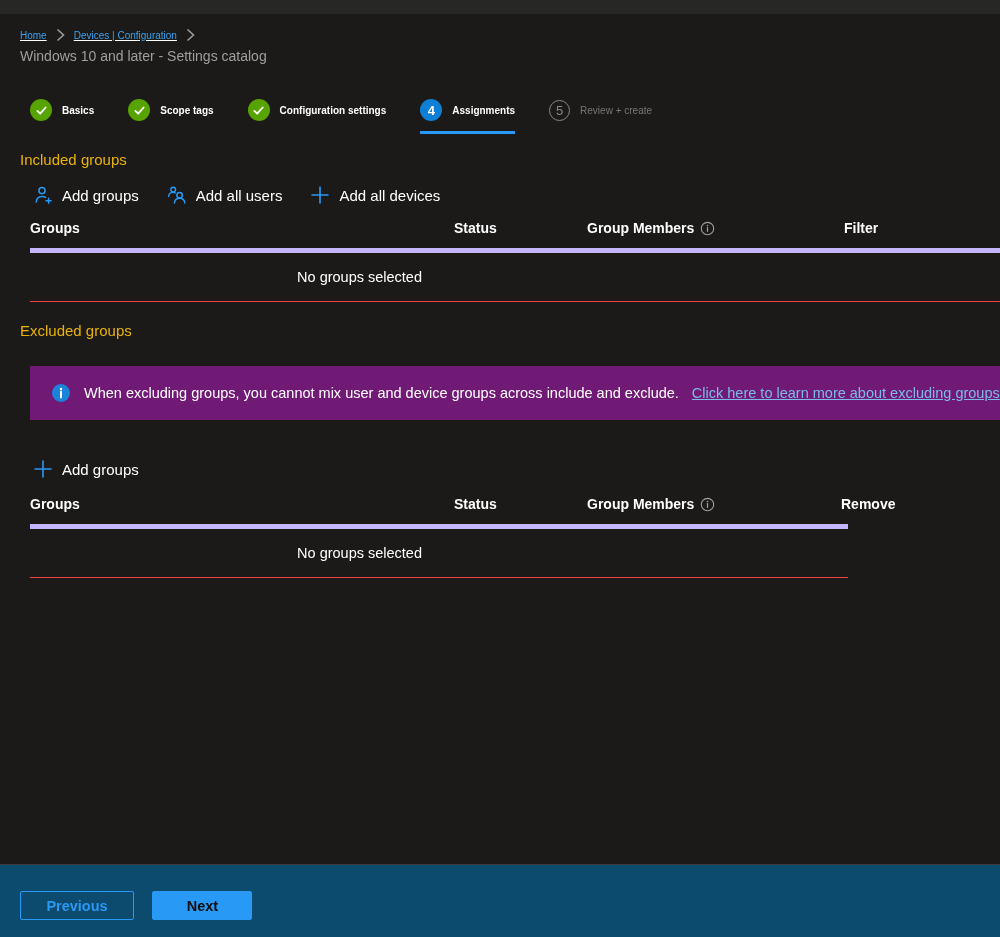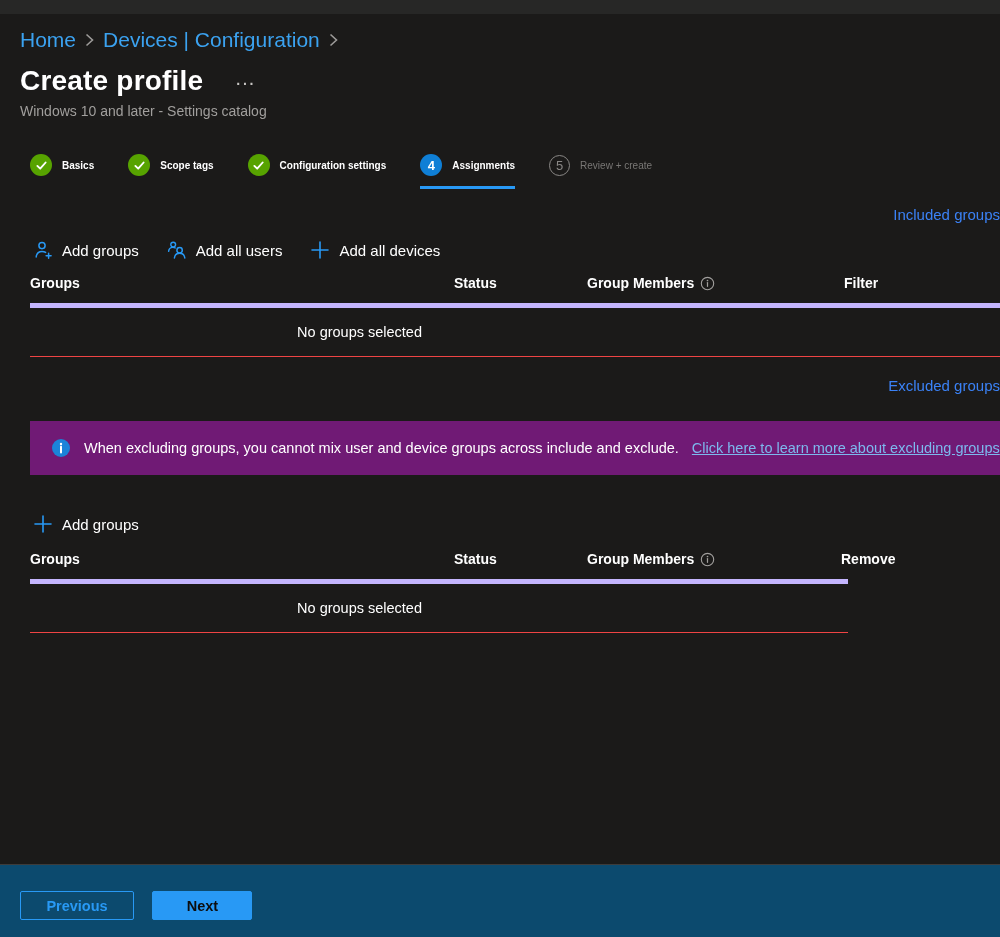--- a/index.html
+++ b/index.html
@@ -7,21 +7,21 @@
   body {
     background:#1b1a19;
     font-family:"Liberation Sans", sans-serif;
     color:#ffffff;
     position:relative;
   }
   .top-strip { height:14px; background:#272726; width:100%; }
   .content { padding-left:20px; }
 
   
-  .breadcrumb { margin-top:14px; display:flex; align-items:center; gap:9px; font-size:21px; }
+  .breadcrumb { margin-top:14px; display:flex; align-items:center; gap:9px; font-size:10px;text-decoration:underline; }
   .crumb-link { color:#3ba2f0; text-decoration:none; cursor:pointer; }
   .crumb-sep { color:#9d9b99; display:flex; align-items:center; }
 
   
   .title-row { margin-top:13px; display:flex; align-items:center; }
   .page-title { font-size:28px; font-weight:700; color:#ffffff; letter-spacing:.2px; }
   .more-menu { margin-left:33px; color:#c8c6c4; font-size:14px; font-weight:700; letter-spacing:2px; cursor:pointer; margin-top:6px; }
   .subtitle { margin-top:6px; font-size:14px; color:#a19f9d; }
 
   
@@ -30,21 +30,21 @@
   .step.active { border-bottom-color:#2899f5; }
   .badge { width:22px; height:22px; border-radius:50%; display:flex; align-items:center; justify-content:center; flex:0 0 auto; }
   .badge.green { background:#57a300; }
   .badge.blue  { background:#0f7fd6; color:#fff; font-size:13px; font-weight:700; }
   .badge.gray  { border:1px solid #8a8886; color:#8a8886; font-size:13px; width:21px; height:21px; }
   .step-label { font-size:10px; font-weight:600; color:#ffffff; white-space:nowrap; }
   .step.active .step-label { font-weight:700;text-align:right; }
   .step.disabled .step-label { color:#797775; font-weight:400; }
 
   
-  .section-heading { font-size:15px; color:#3b82f6;text-align:right; }
+  .section-heading { font-size:15px; color:#eab308; }
   .h-included { margin-top:17px; }
   .h-excluded { margin-top:20px; }
 
   
   .actions-row { margin-left:13px; margin-top:17px; display:flex; gap:28px; align-items:center; }
   .action-link { display:flex; align-items:center; gap:9px; cursor:pointer; }
   .action-link .lbl { font-size:15px; color:#ffffff; }
   .single-action { margin-left:13px; margin-top:39px; }
 
   
@@ -89,24 +89,20 @@
         </svg>
     </span>
     <a class="crumb-link">Devices | Configuration</a>
     <span class="crumb-sep">
       <svg width="9" height="14" viewBox="0 0 9 14">
           <path d="M1.5 1.5 L7.5 7 L1.5 12.5" fill="none" stroke="#9d9b99" stroke-width="1.6"></path>
         </svg>
     </span>
   </div>
 
-  <div class="title-row">
-    <h1 class="page-title">Create profile</h1>
-    <span class="more-menu">···</span>
-  </div>
   <div class="subtitle">Windows 10 and later - Settings catalog</div>
 
   <div class="steps">
 
     <div class="step">
       <span class="badge green">
         <svg class="icon14" viewBox="0 0 16 16">
             <path d="M3.6 8.4 L6.6 11.4 L12.4 4.8" fill="none" stroke="#ffffff" stroke-width="2" stroke-linecap="round" stroke-linejoin="round"></path>
           </svg>
       </span>

